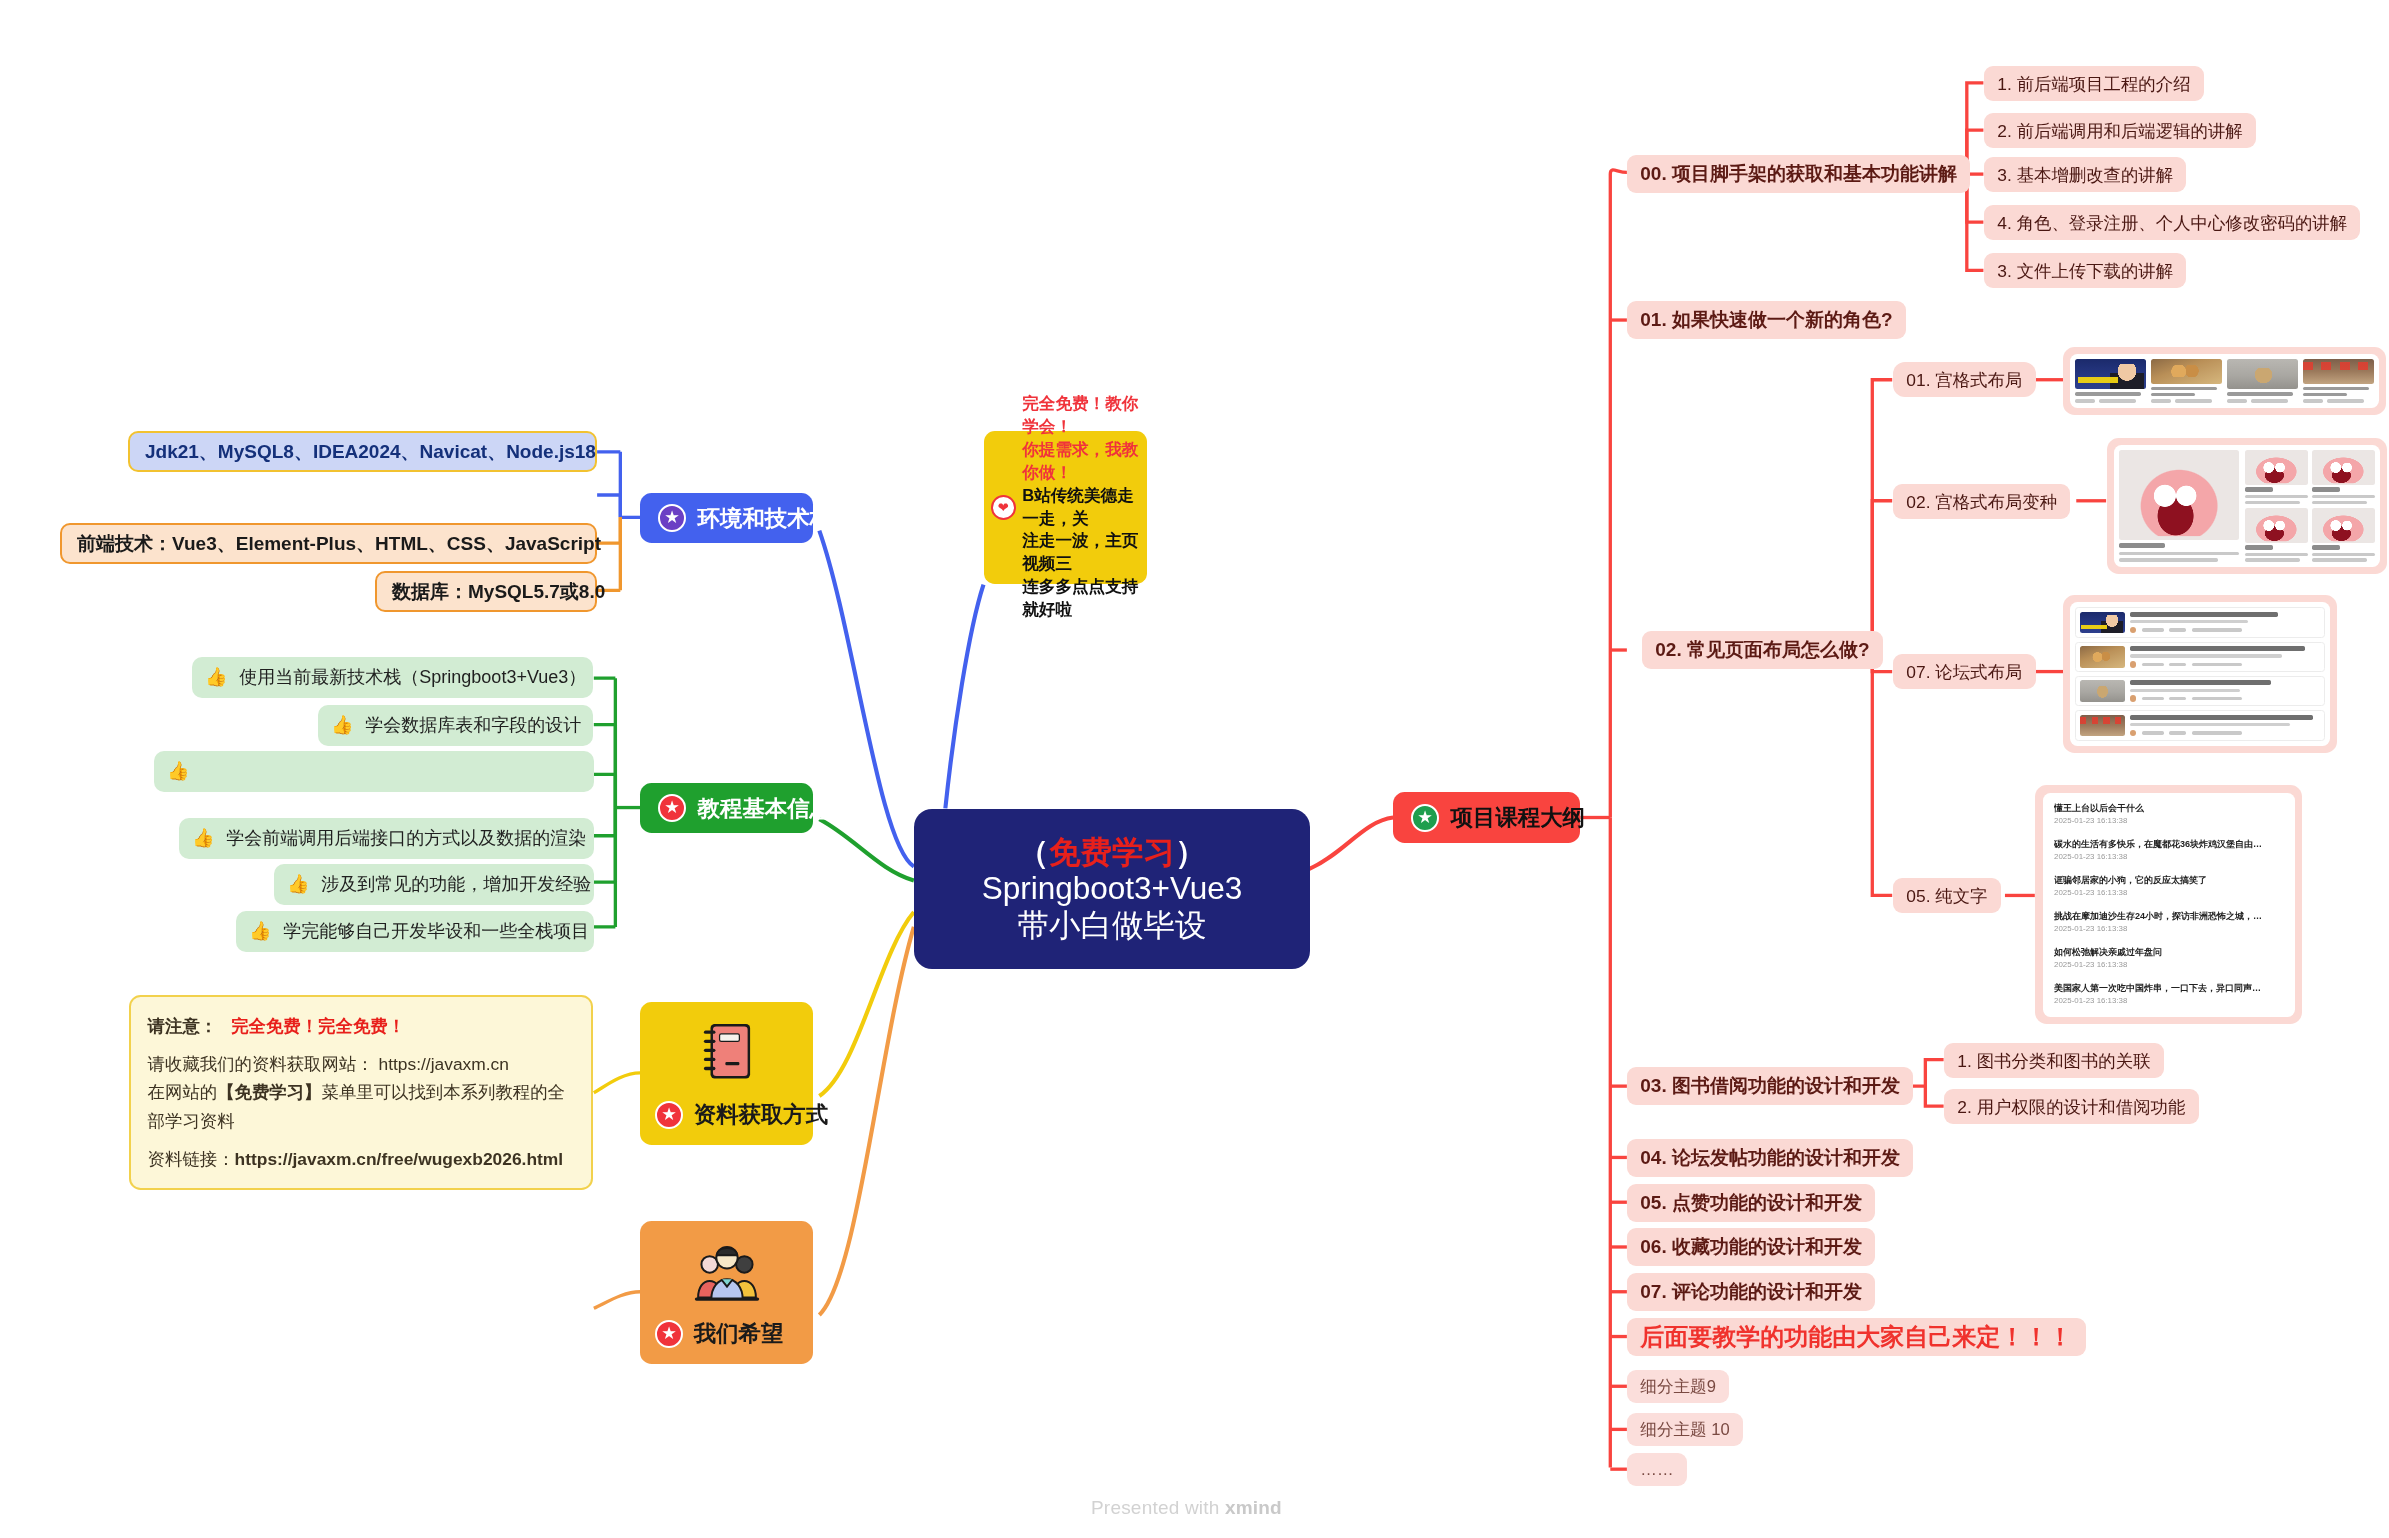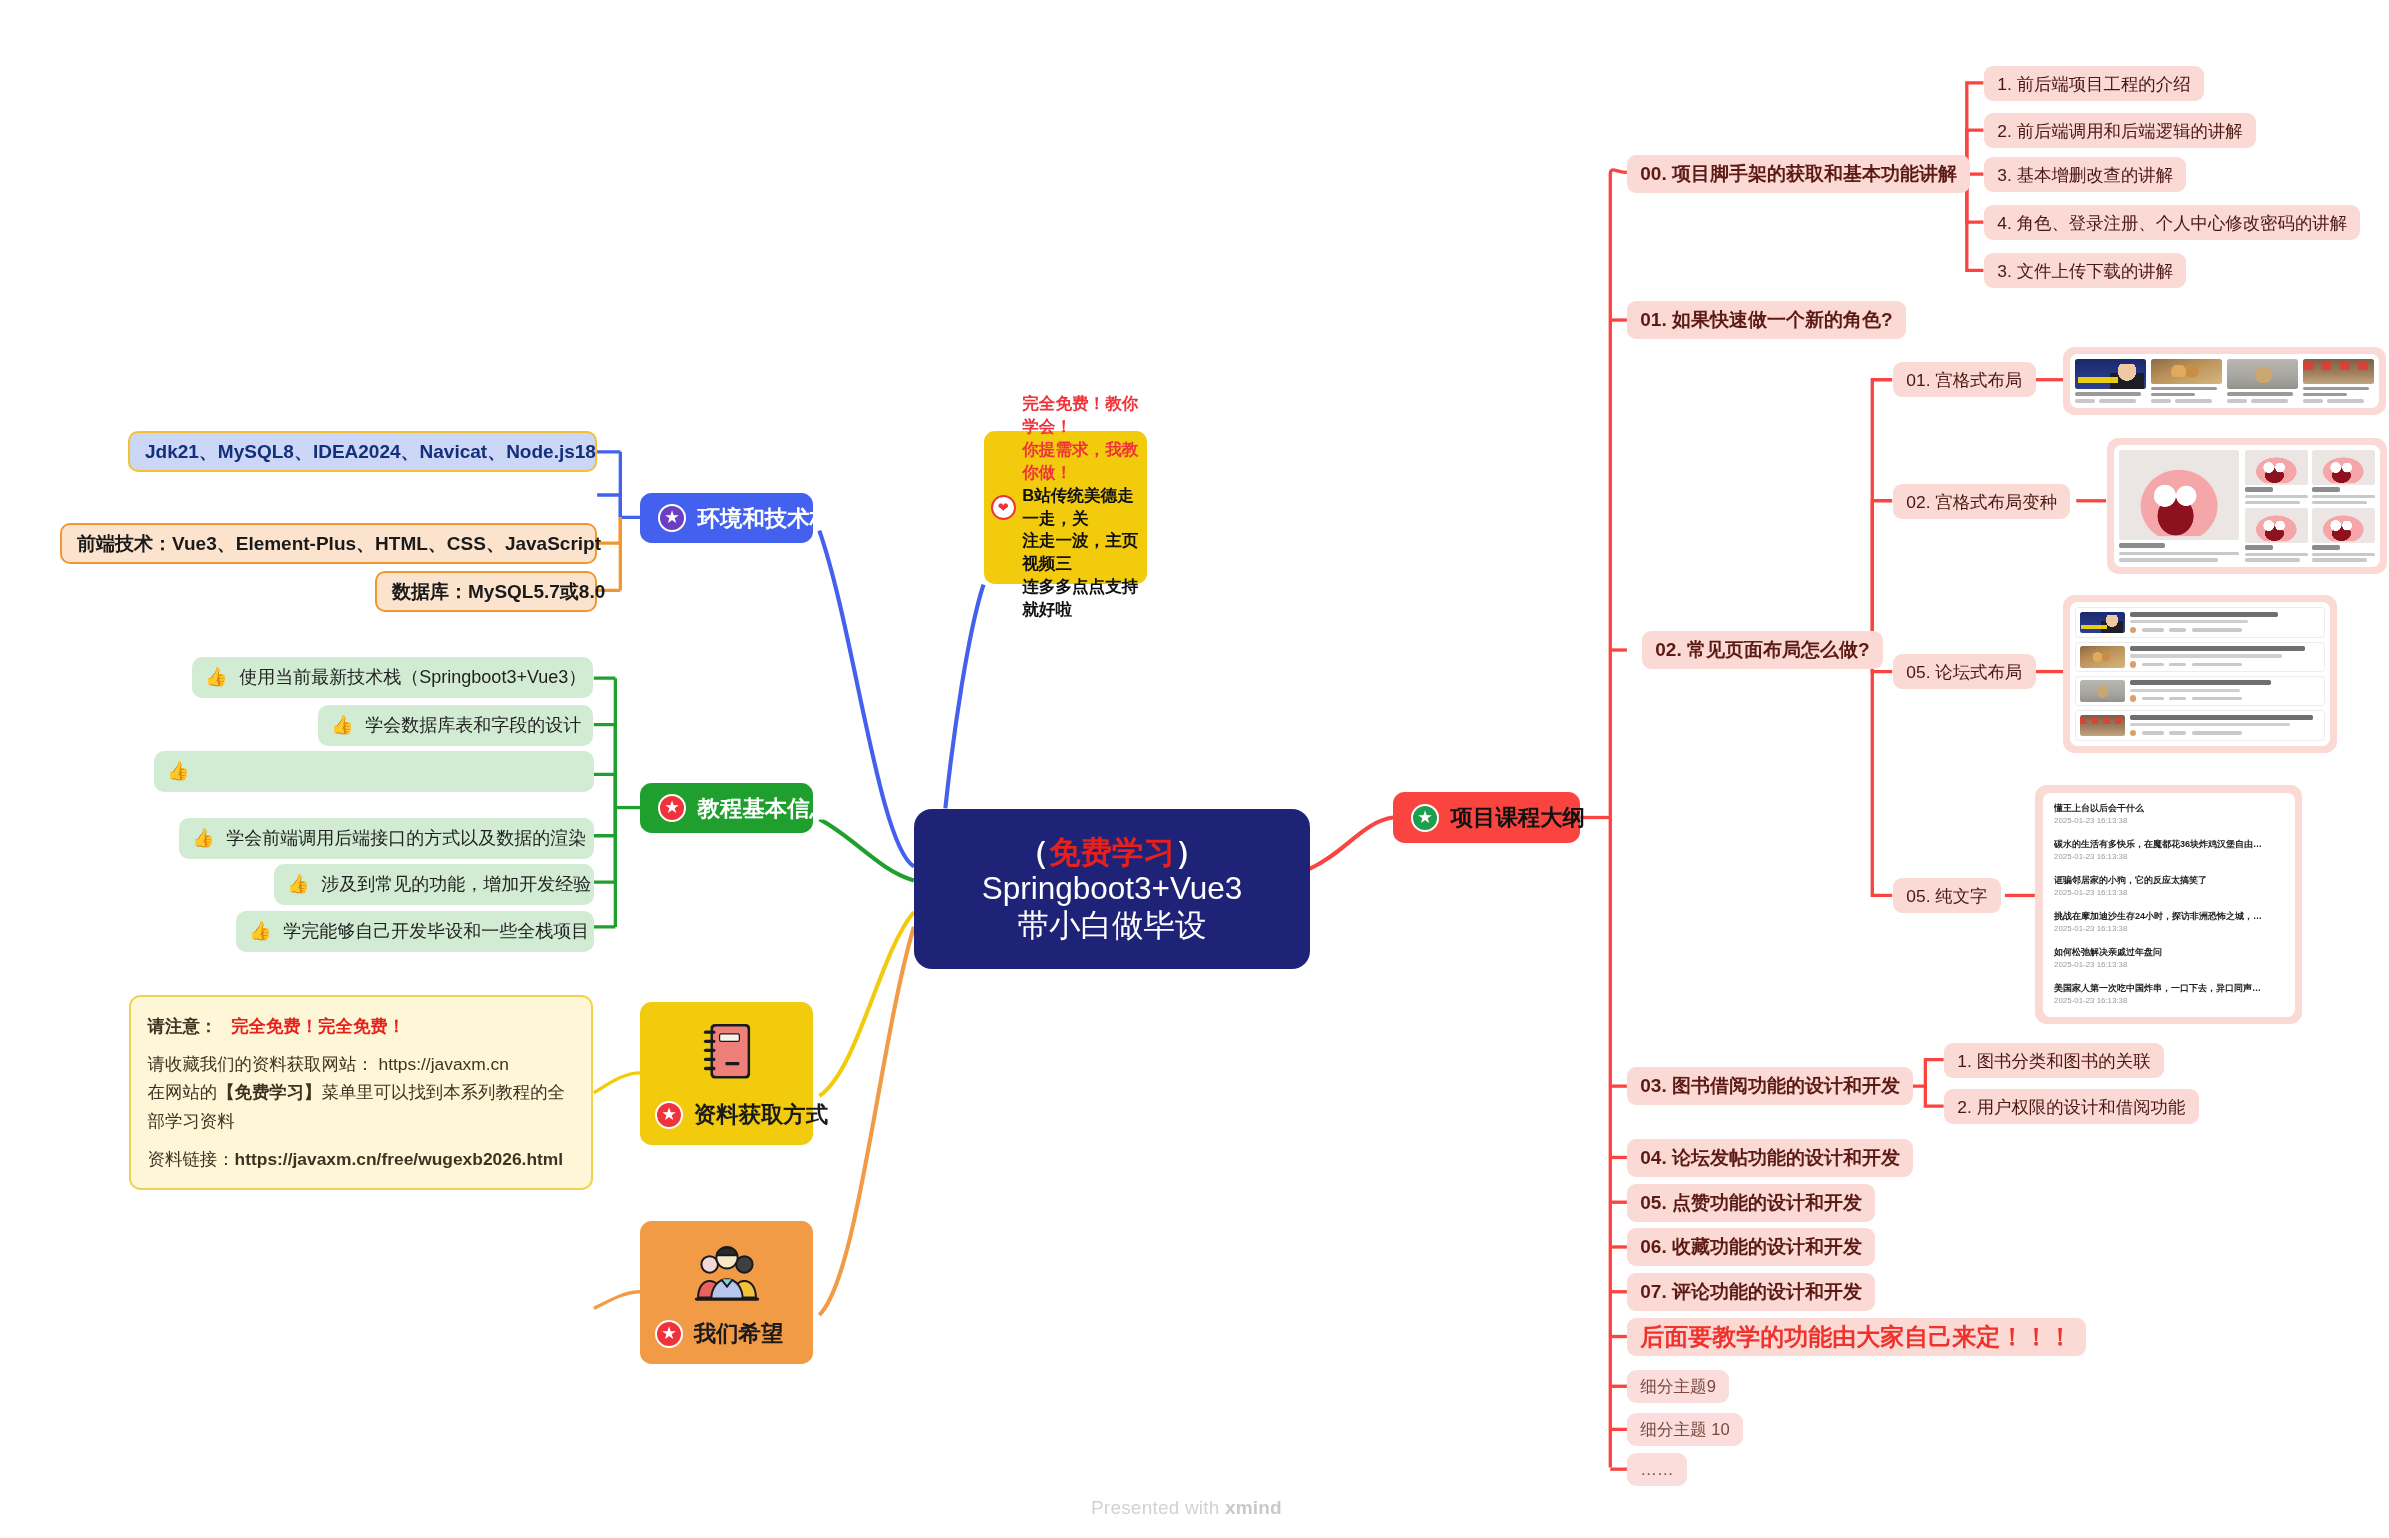--- a/index.html
+++ b/index.html
@@ -429,28 +429,28 @@
   <div class="pink plain" style="left:1984px; top:157px; ">
       <span>3. 基本增删改查的讲解</span>
     </div>
   <div class="pink plain" style="left:1984px; top:205px; ">
       <span>4. 角色、登录注册、个人中心修改密码的讲解</span>
     </div>
   <div class="pink plain" style="left:1984px; top:253px; ">
       <span>3. 文件上传下载的讲解</span>
     </div>
 
-  <div class="pink plain" style="left:1893px; top:362px; ">
+  <div class="pink plain" style="left:1893px; top:362px;border-radius:12px; ">
       <span>01. 宫格式布局</span>
     </div>
   <div class="pink plain" style="left:1893px; top:484px; ">
       <span>02. 宫格式布局变种</span>
     </div>
   <div class="pink plain" style="left:1893px; top:654px; ">
-      <span>05. 论坛式布局</span>
+      <span>07. 论坛式布局</span>
     </div>
   <div class="pink plain" style="left:1893px; top:878px;">
       <span>05. 纯文字</span>
     </div>
 
   <div class="pink plain" style="left:1944px; top:1043px;">
       <span>1. 图书分类和图书的关联</span>
     </div>
   <div class="pink plain" style="left:1944px; top:1089px;">
       <span>2. 用户权限的设计和借阅功能</span>

